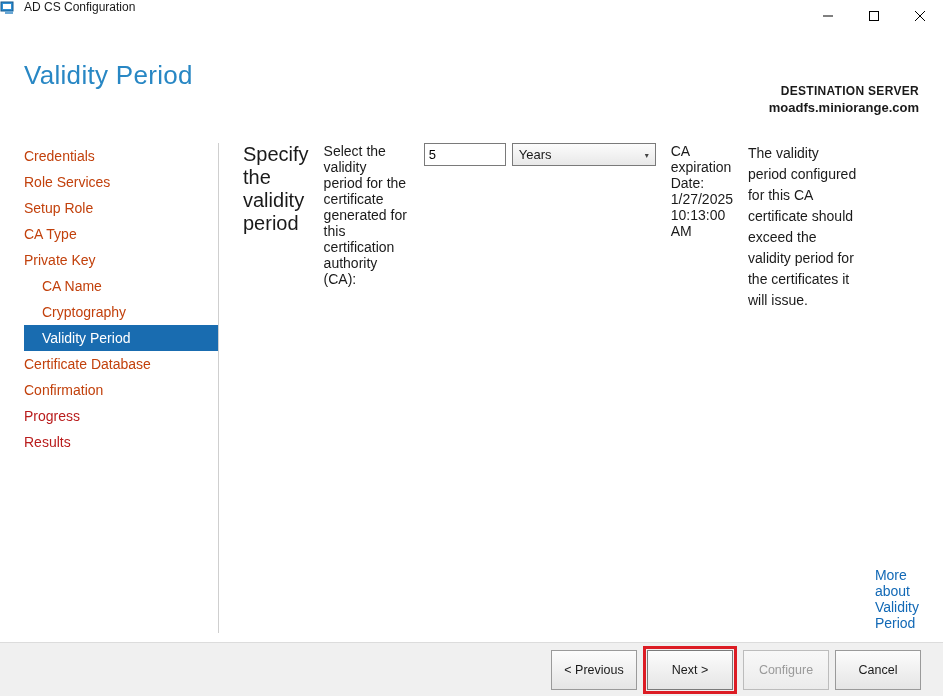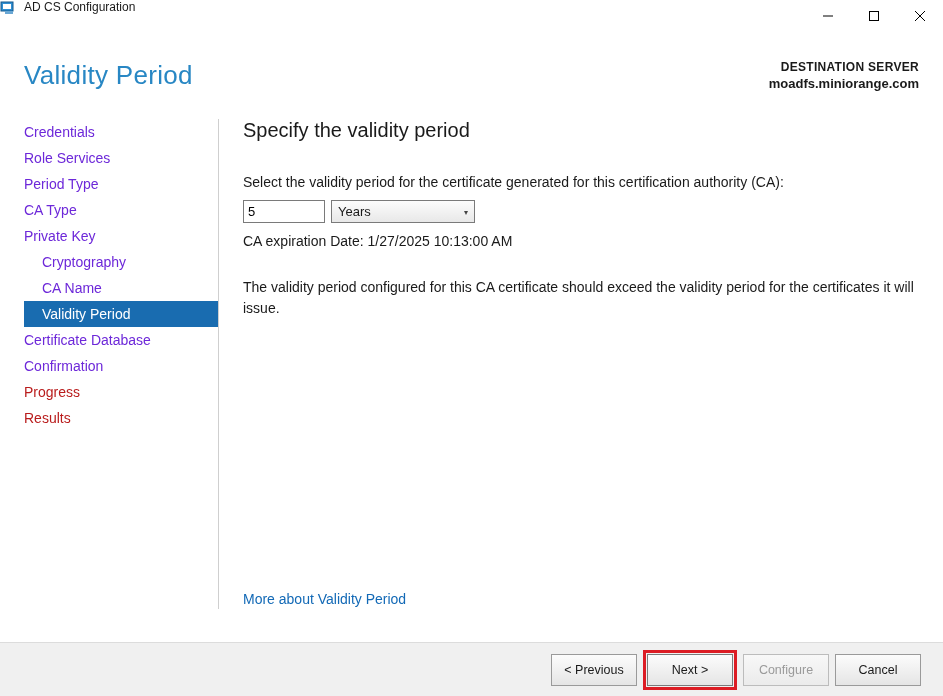--- a/index.html
+++ b/index.html
@@ -9,47 +9,47 @@
     .titlebar { height: 32px; display: flex; align-items: flex-start; padding-left: 0; background: #fff; }
     .titlebar-icon { width: 16px; height: 16px; margin-right: 8px; display:flex; align-items:center; justify-content:center;}
     .titlebar-title { font-size: 12px; flex: 1; }
     .titlebar-controls { display: flex; height: 100%; }
     .titlebar-controls > div { width: 46px; display: flex; align-items: center; justify-content: center; cursor: default; }
     .titlebar-controls svg { width: 10px; height: 10px; }
 
     
     .header { display: flex; padding: 28px 24px 28px 24px; align-items: flex-start; }
     .page-title { font-size: 26px; font-weight: 300; color: #2887c4; letter-spacing: 0.3px; }
-    .dest { margin-left: auto; text-align: right; }
+    .dest { margin-left: auto; text-align: right; margin-top: 24px; }
     .dest-label { font-size: 12px; font-weight: 700; letter-spacing: 0.3px; color: #1a1a1a; }
     .dest-server { font-size: 13px; font-weight: 700; color: #1a1a1a; margin-top: 2px; }
 
     
     .main { display: flex; padding: 0 24px; height: 490px; }
     .sidebar { width: 194px; }
     .sidebar ul { list-style: none; }
-    .sidebar li { padding: 5px 6px 5px 0; font-size: 14px; color: #6d28d9; cursor: pointer; }
+    .sidebar li { padding: 5px 6px 5px 0; font-size: 14px; color: #c2410c; cursor: pointer; }
     .sidebar li.sub { padding-left: 18px; }
     .sidebar li.selected { background: #196cb0; color: #fff; padding-left: 18px; }
     .sidebar li.disabled { color: #b91c1c; cursor: default; }
     .divider { width: 1px; background: #cfcfcf; margin: 0 24px 0 0; }
-    .content { flex: 1; display: flex; flex-direction: column; position: relative; }
+    .content { flex: 1; display: flex; flex-direction: row; position: relative; gap: 15px; }
     .content-title { font-size: 20px; font-weight: 400; color: #1a1a1a; margin-bottom: 32px; }
     .instruction { font-size: 14px; margin-bottom: 10px; }
     .row { display: flex; gap: 6px; margin-bottom: 10px; }
     .num-input { width: 82px; height: 23px; border: 1px solid #7a7a7a; padding-left: 4px; font-size: 13px; }
     .unit-select { width: 144px; height: 23px; border: 1px solid #7a7a7a; background: linear-gradient(#fcfcfc,#e8e8e8); display:flex; align-items:center; padding: 0 6px; font-size:13px; position:relative;}
     .unit-select .caret { position:absolute; right:6px; top:50%; transform:translateY(-50%); font-size:8px; color:#444;}
     .expiry { font-size: 14px; margin-bottom: 28px; }
     .note { font-size: 14px; line-height: 1.5; }
     .morelink { margin-top: auto; color: #1269b6; font-size: 14px; cursor: pointer; padding-bottom: 2px;}
 
     
     .footer { position: absolute; left:0; right:0; bottom:0; height: 54px; background: #f0f0f0; display:flex; align-items:center; justify-content:flex-end; padding-right: 22px; gap: 6px; border-top:1px solid #dcdcdc;}
-    .btn { height: 32px; min-width: 86px; border: 1px solid #9a9a9a; background: linear-gradient(#fcfcfc,#e5e5e5); font-size: 12.5px; display:flex; align-items:center; justify-content:center; cursor:pointer; padding: 8px 10px;}
+    .btn { height: 40px; min-width: 86px; border: 1px solid #9a9a9a; background: linear-gradient(#fcfcfc,#e5e5e5); font-size: 12.5px; display:flex; align-items:center; justify-content:center; cursor:pointer; padding: 8px 10px;}
     .btn.disabled { color: #9a9a9a; cursor: default; background: linear-gradient(#f8f8f8,#ebebeb); border-color:#bcbcbc;}
     .btn-highlight { border: 3px solid #dc1c24; padding: 1px; }
     .btn-highlight .btn { border-color:#7a7a7a; }
   </style>
 </head>
 <body>
 
 <div class="titlebar">
   <span class="titlebar-icon">
     <svg viewBox="0 0 16 16">
@@ -85,25 +85,25 @@
     <div class="dest-label">DESTINATION SERVER</div>
     <div class="dest-server">moadfs.miniorange.com</div>
   </div>
 </div>
 
 <div class="main">
   <nav class="sidebar">
     <ul>
       <li>Credentials</li>
       <li>Role Services</li>
-      <li>Period Type</li>
+      <li>Setup Role</li>
       <li>CA Type</li>
       <li>Private Key</li>
+      <li class="sub">CA Name</li>
       <li class="sub">Cryptography</li>
-      <li class="sub">CA Name</li>
       <li class="sub selected">Validity Period</li>
       <li>Certificate Database</li>
       <li>Confirmation</li>
       <li class="disabled">Progress</li>
       <li class="disabled">Results</li>
     </ul>
   </nav>
   <div class="divider"></div>
   <section class="content">
     <div class="content-title">Specify the validity period</div>

